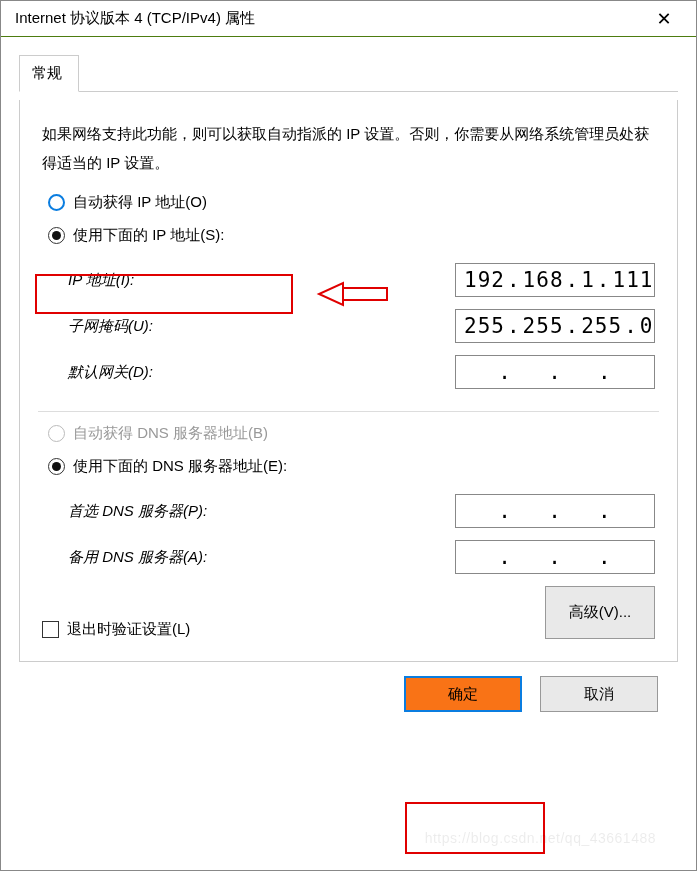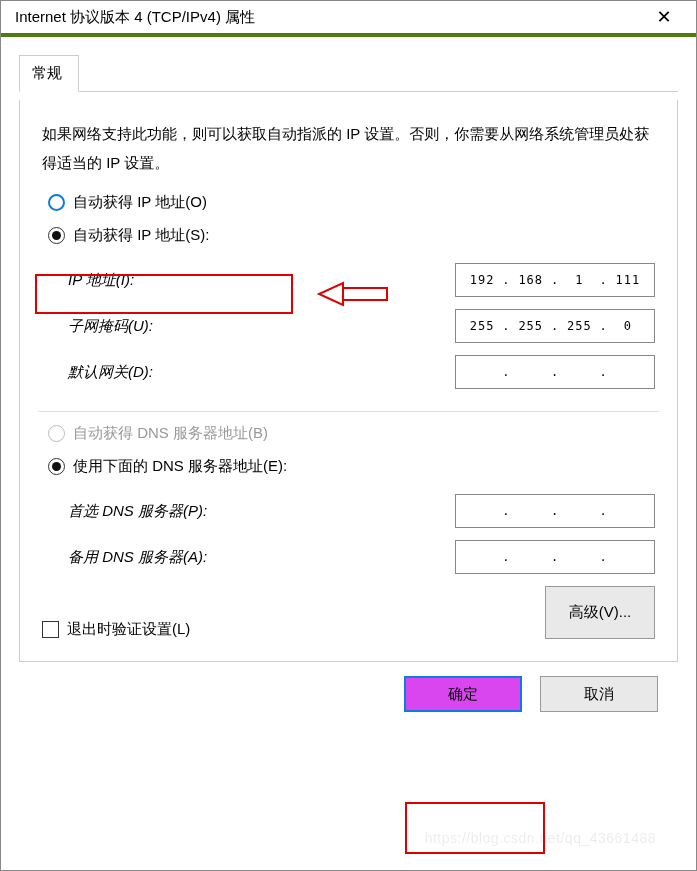--- a/index.html
+++ b/index.html
@@ -12,21 +12,21 @@
     height: 871px;
     border: 1px solid #888;
     position: relative;
   }
   .titlebar {
     display: flex;
     align-items: center;
     justify-content: space-between;
     height: 36px;
     padding: 0 12px 0 14px;
-    border-bottom: 4px solid #4d7c0f;
+    border-bottom: 1px solid #4d7c0f;
   }
   .close-btn {
     width: 40px; height: 30px;
     display: flex; align-items: center; justify-content: center;
     font-size: 18px;
     font-weight: 300;
   }
   .content {
     padding: 18px 18px 14px 18px;
   }
@@ -83,21 +83,21 @@
   .field-label { flex: 1; font-style: italic; }
   .ip-input {
     width: 200px;
     height: 34px;
     border: 1px solid #888;
     display: flex;
     align-items: center;
     justify-content: space-evenly;
     padding: 0 8px;
     font-family: "Segoe UI", monospace;
-    font-size: 12px;
+    font-size: 21px;
     letter-spacing: 1px;
   }
   .ip-input .oct { flex: 1; text-align: center; }
   .ip-input .dot { flex: 0 0 auto; padding: 0 2px; }
   .highlight-box {
     position: absolute;
     border: 2px solid #e00000;
     pointer-events: none;
   }
   .arrow {
@@ -139,21 +139,21 @@
     padding: 14px 20px 18px 0;
   }
   .btn {
     width: 118px; height: 36px;
     display: inline-flex;
     align-items: center; justify-content: center;
     font-size: 15px;
   }
   .btn.ok {
     border: 2px solid #0a7de0;
-    background: #d946ef;
+    background: #f97316;
   }
   .btn.cancel {
     border: 1px solid #999;
     background: #e9e9e9;
   }
   .disabled-text { color: #999; }
   .watermark {
     position: absolute;
     right: 40px;
     bottom: 24px;
@@ -178,21 +178,21 @@
   <div class="tab-body">
     <div class="descr">如果网络支持此功能，则可以获取自动指派的 IP 设置。否则，你需要从网络系统管理员处获得适当的 IP 设置。</div>
 
     <div class="radio-row">
       <span class="radio auto"></span>
       <span>自动获得 IP 地址(O)</span>
     </div>
 
     <div class="radio-row" style="margin-bottom:18px;">
       <span class="radio selected"></span>
-      <span>自动获得 IP 地址(S):</span>
+      <span>使用下面的 IP 地址(S):</span>
     </div>
 
     <div class="field-row">
       <span class="field-label">IP 地址(I):</span>
       <div class="ip-input">
         <span class="oct">192</span>
           <span class="dot">.</span>
         <span class="oct">168</span>
           <span class="dot">.</span>
         <span class="oct">1</span>

